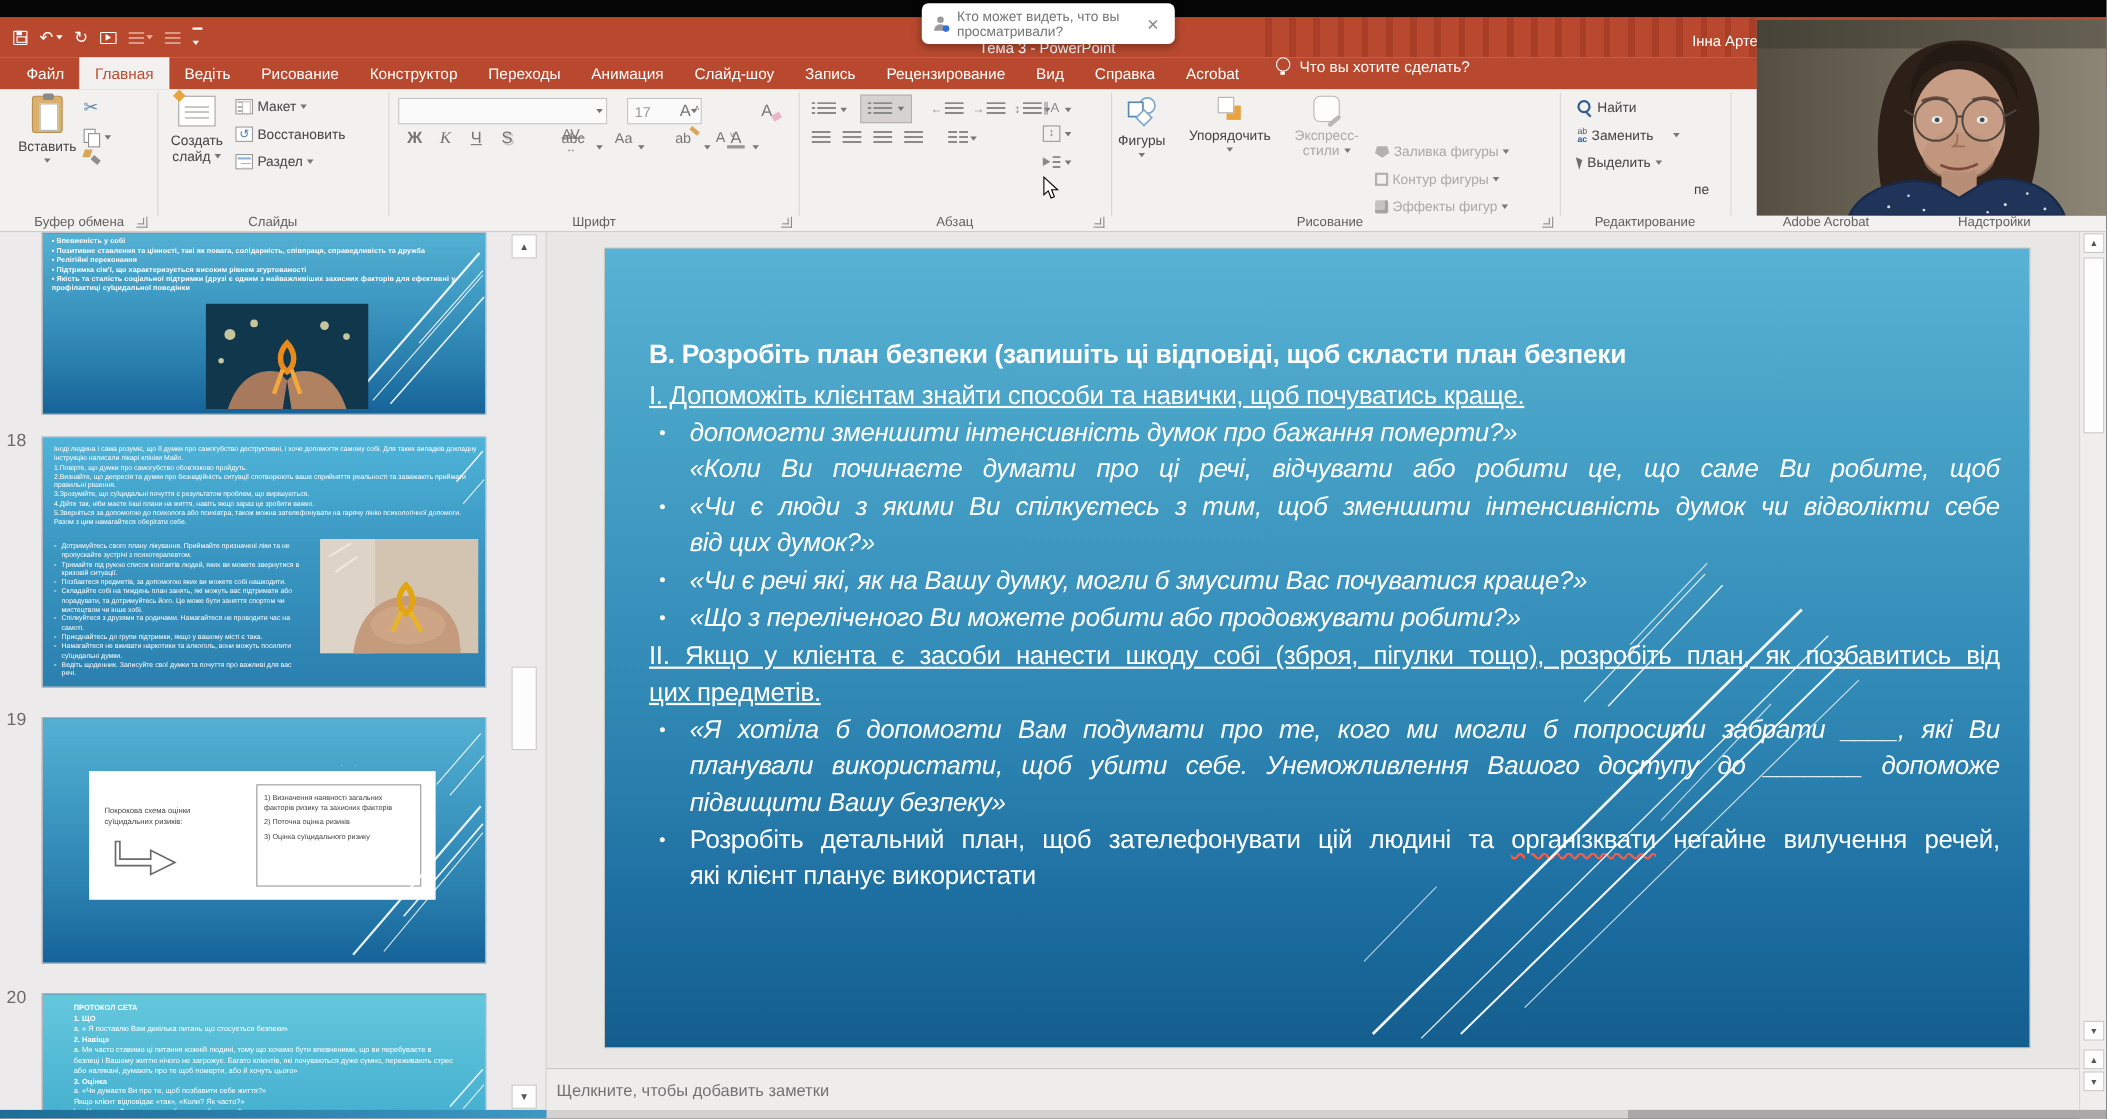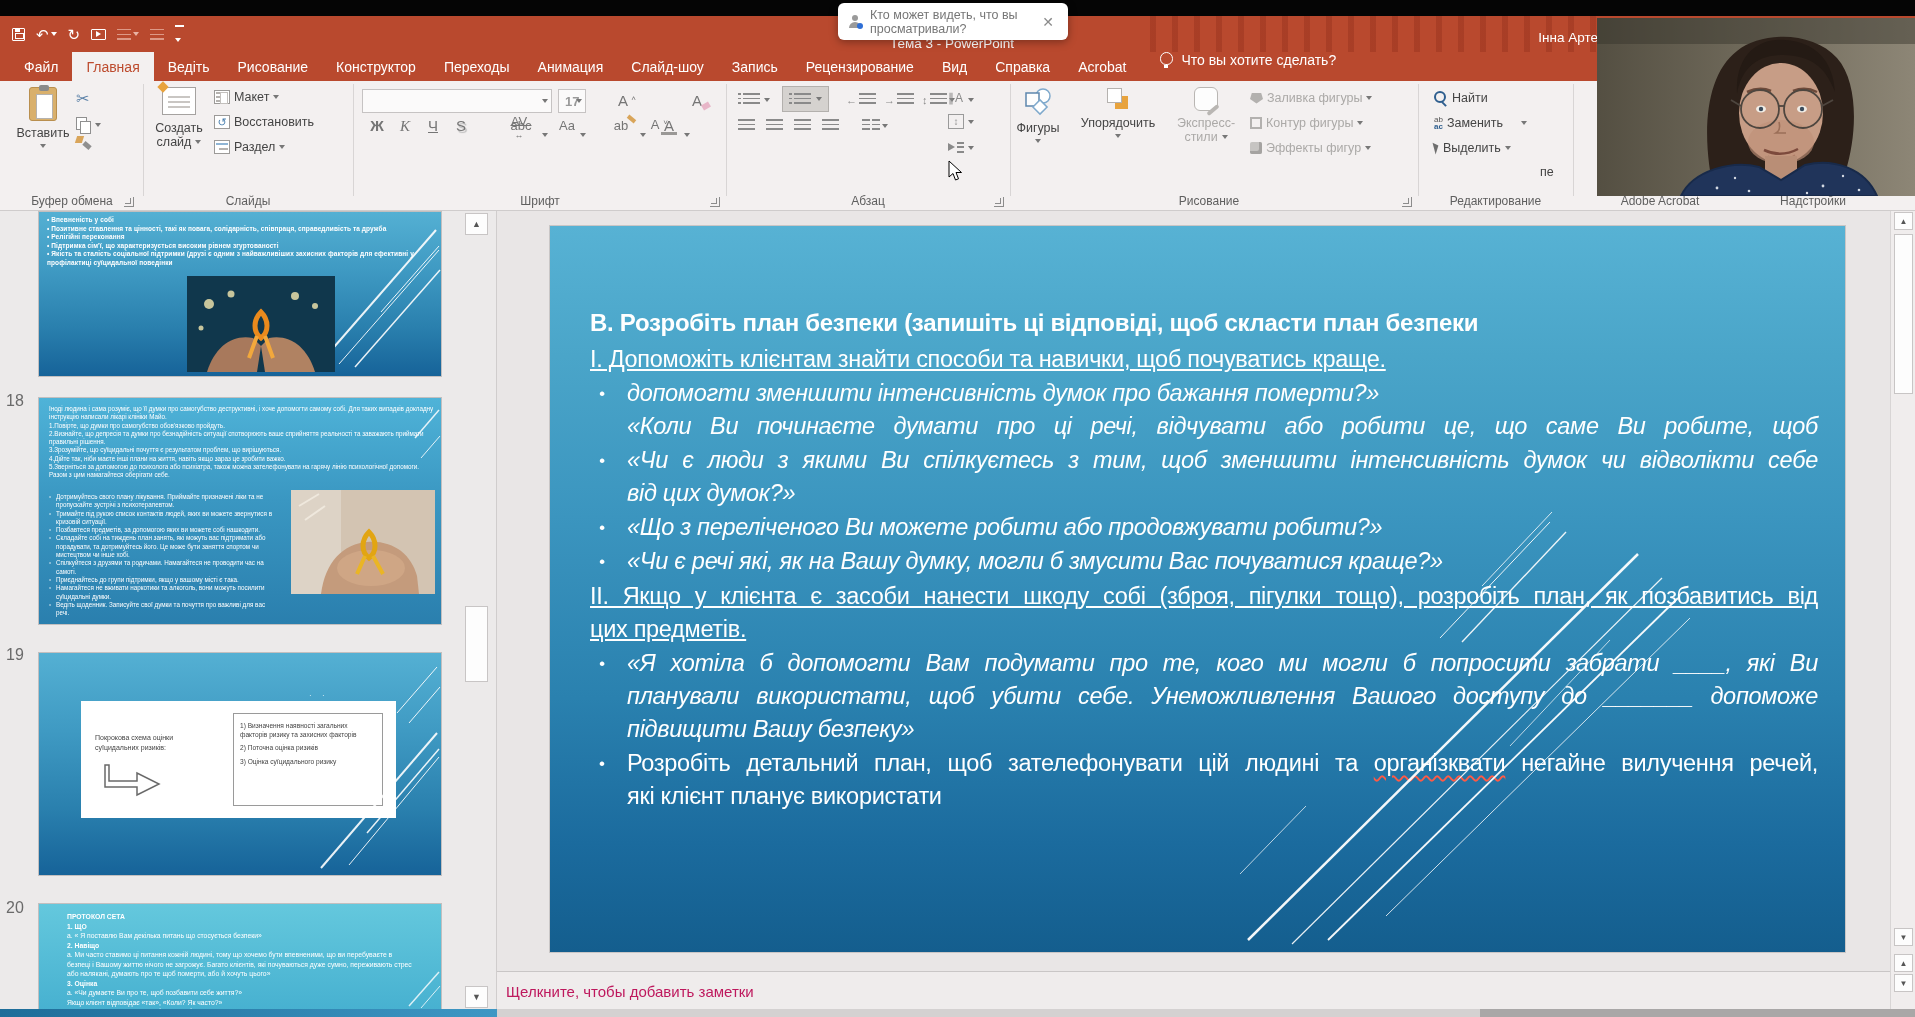--- a/index.html
+++ b/index.html
@@ -50,21 +50,21 @@
   .bulb { width:13px; height:13px; border:1.5px solid #fff; border-radius:50% 50% 45% 45%; position:relative; }
   .bulb::after { content:""; position:absolute; left:3px; bottom:-4px; width:4px; height:3px; background:#fff; }
 
   
   #ribbon { left:0; top:81px; width:1915px; height:130px; background:#f3f0f0; border-bottom:1px solid #cfcccc; z-index:4; }
   .rsep { position:absolute; top:3px; height:112px; width:1px; background:#d8d5d5; }
   .glabel { position:absolute; top:113px; height:16px; font-size:12px; color:#5f5f5f; text-align:center; white-space:nowrap; }
   .launcher { position:absolute; top:116px; width:10px; height:10px; border-right:1px solid #8c8c8c; border-bottom:1px solid #8c8c8c; }
   .launcher::before { content:""; position:absolute; right:2px; bottom:2px; width:5px; height:5px; border-right:1.5px solid #8c8c8c; border-bottom:1.5px solid #8c8c8c; }
   .rbtn-txt { position:absolute; font-size:12.5px; color:#444; white-space:nowrap; display:flex; align-items:center; gap:4px; }
-  .rbtn-txt.dis { color:#aba9a7; }
+  .rbtn-txt.dis { color:#aba9a7;margin-top:40px; }
   .bigbtn { position:absolute; display:flex; flex-direction:column; align-items:center; color:#444; font-size:12.5px; }
 
   
   .i-paste { width:28px; height:34px; background:#d9b06c; border:1px solid #b98f4e; border-radius:3px; position:relative; }
   .i-paste::before { content:""; position:absolute; left:9px; top:-3px; width:10px; height:6px; background:#8a8a8a; border-radius:2px; }
   .i-paste::after { content:""; position:absolute; left:6px; top:6px; width:15px; height:23px; background:#fff; border:1px solid #b5b2af; }
   .i-scissors { color:#5c82a8; font-size:16px; line-height:1; }
   .i-copy { position:relative; width:14px; height:16px; }
   .i-copy::before { content:""; position:absolute; left:0; top:0; width:9px; height:11px; border:1px solid #8f8f8f; background:#fff; }
   .i-copy::after { content:""; position:absolute; left:4px; top:4px; width:9px; height:11px; border:1px solid #8f8f8f; background:#fff; }
@@ -166,21 +166,21 @@
   .sbullet::before { content:"•"; position:absolute; left:9px; top:0; font-size:17px; }
   .sbullet.iq { font-style:italic; }
   .ssec2 { margin-top:2px; }
   .ssec2 .sline { text-decoration:underline; }
   .sline.just { text-align:justify; text-align-last:justify; }
   .miss { text-decoration:underline wavy #ff5a45 2px; text-underline-offset:4px; }
   .diag { position:absolute; pointer-events:none; }
 
   
   #notes { left:497px; top:971px; width:1393px; height:39px; background:#efecec; border-top:1px solid #c9c6c6; display:flex; align-items:center; }
-  #notes .ph { color:#be185d; font-size:15px; padding-left:9px; }
+  #notes .ph { color:#737373; font-size:15px; padding-left:9px; }
   #vscroll { left:1890px; top:210px; width:25px; height:807px; background:#f0eded; border-left:1px solid #d8d5d5; }
   .vbtn { position:absolute; left:3px; width:19px; height:18px; background:#fdfdfd; border:1px solid #c8c5c5; color:#555;
     display:flex; align-items:center; justify-content:center; font-size:8px; }
   #vthumb { position:absolute; left:3px; top:24px; width:19px; height:160px; background:#fdfdfd; border:1px solid #c8c5c5; }
 
   
   #strip-blue { left:0; top:1009px; width:497px; height:8px; background:linear-gradient(90deg,#1e6d99,#3e97c4); }
   #strip-mid { left:497px; top:1009px; width:983px; height:8px; background:#d4d1d1; }
   #strip-right { left:1480px; top:1009px; width:435px; height:8px; background:#a9a7a7; }
 
@@ -295,21 +295,21 @@
       <span class="mini-ic section"></span>
         <span>Раздел</span>
         <span class="chev"></span>
       </div>
     <div class="glabel" style="left:180px; width:136px;">Слайды</div>
 
     
     <div class="combo" style="left:362px; top:8px; width:190px;">
         <span class="carr chev"></span>
       </div>
-    <div class="combo" style="left:558px; top:8px; width:28px;font-weight:bold;">
+    <div class="combo" style="left:570px; top:8px; width:68px;">
       <span class="fsize-val">17</span>
         <span class="carr chev"></span>
       </div>
     <div class="abs grow-a fbtn" style="left:612px; top:9px;">А<span class="up">˄</span></div>
     <div class="abs grow-a fbtn sm" style="left:644px; top:11px;">А<span class="up">˅</span></div>
     <div class="abs fbtn" style="left:686px; top:9px;">А<span style="position:absolute;right:-2px;bottom:3px;width:8px;height:6px;background:#e8b6c8;transform:rotate(-30deg);"></span></div>
     <div class="abs fbtn b" style="left:366px; top:34px;">Ж</div>
     <div class="abs fbtn i" style="left:394px; top:34px;">К</div>
     <div class="abs fbtn u" style="left:422px; top:34px;">Ч</div>
     <div class="abs fbtn s" style="left:450px; top:34px;">S</div>
@@ -612,24 +612,24 @@
       <div>
           <div class="sbullet iq">
             <div class="sline">допомогти зменшити інтенсивність думок про бажання померти?»</div>
             <div class="sline just">«Коли Ви починаєте думати про ці речі, відчувати або робити це, що саме Ви робите, щоб</div>
           </div>
           <div class="sbullet iq">
             <div class="sline just">«Чи є люди з якими Ви спілкуєтесь з тим, щоб зменшити інтенсивність думок чи відволікти себе</div>
             <div class="sline">від цих думок?»</div>
           </div>
           <div class="sbullet iq">
-            <div class="sline">«Що з переліченого Ви можете робити або продовжувати робити?»</div>
+            <div class="sline">«Чи є речі які, як на Вашу думку, могли б  змусити Вас почуватися краще?»</div>
           </div>
           <div class="sbullet iq">
-            <div class="sline">«Чи є речі які, як на Вашу думку, могли б  змусити Вас почуватися краще?»</div>
+            <div class="sline">«Що з переліченого Ви можете робити або продовжувати робити?»</div>
           </div>
         </div>
       <div>
           <div class="ssec2">
             <div class="sline just">II. Якщо у клієнта є засоби нанести шкоду собі (зброя, пігулки тощо), розробіть план, як позбавитись від</div>
             <div class="sline">цих предметів.</div>
           </div>
         </div>
       <div>
           <div class="sbullet iq">

